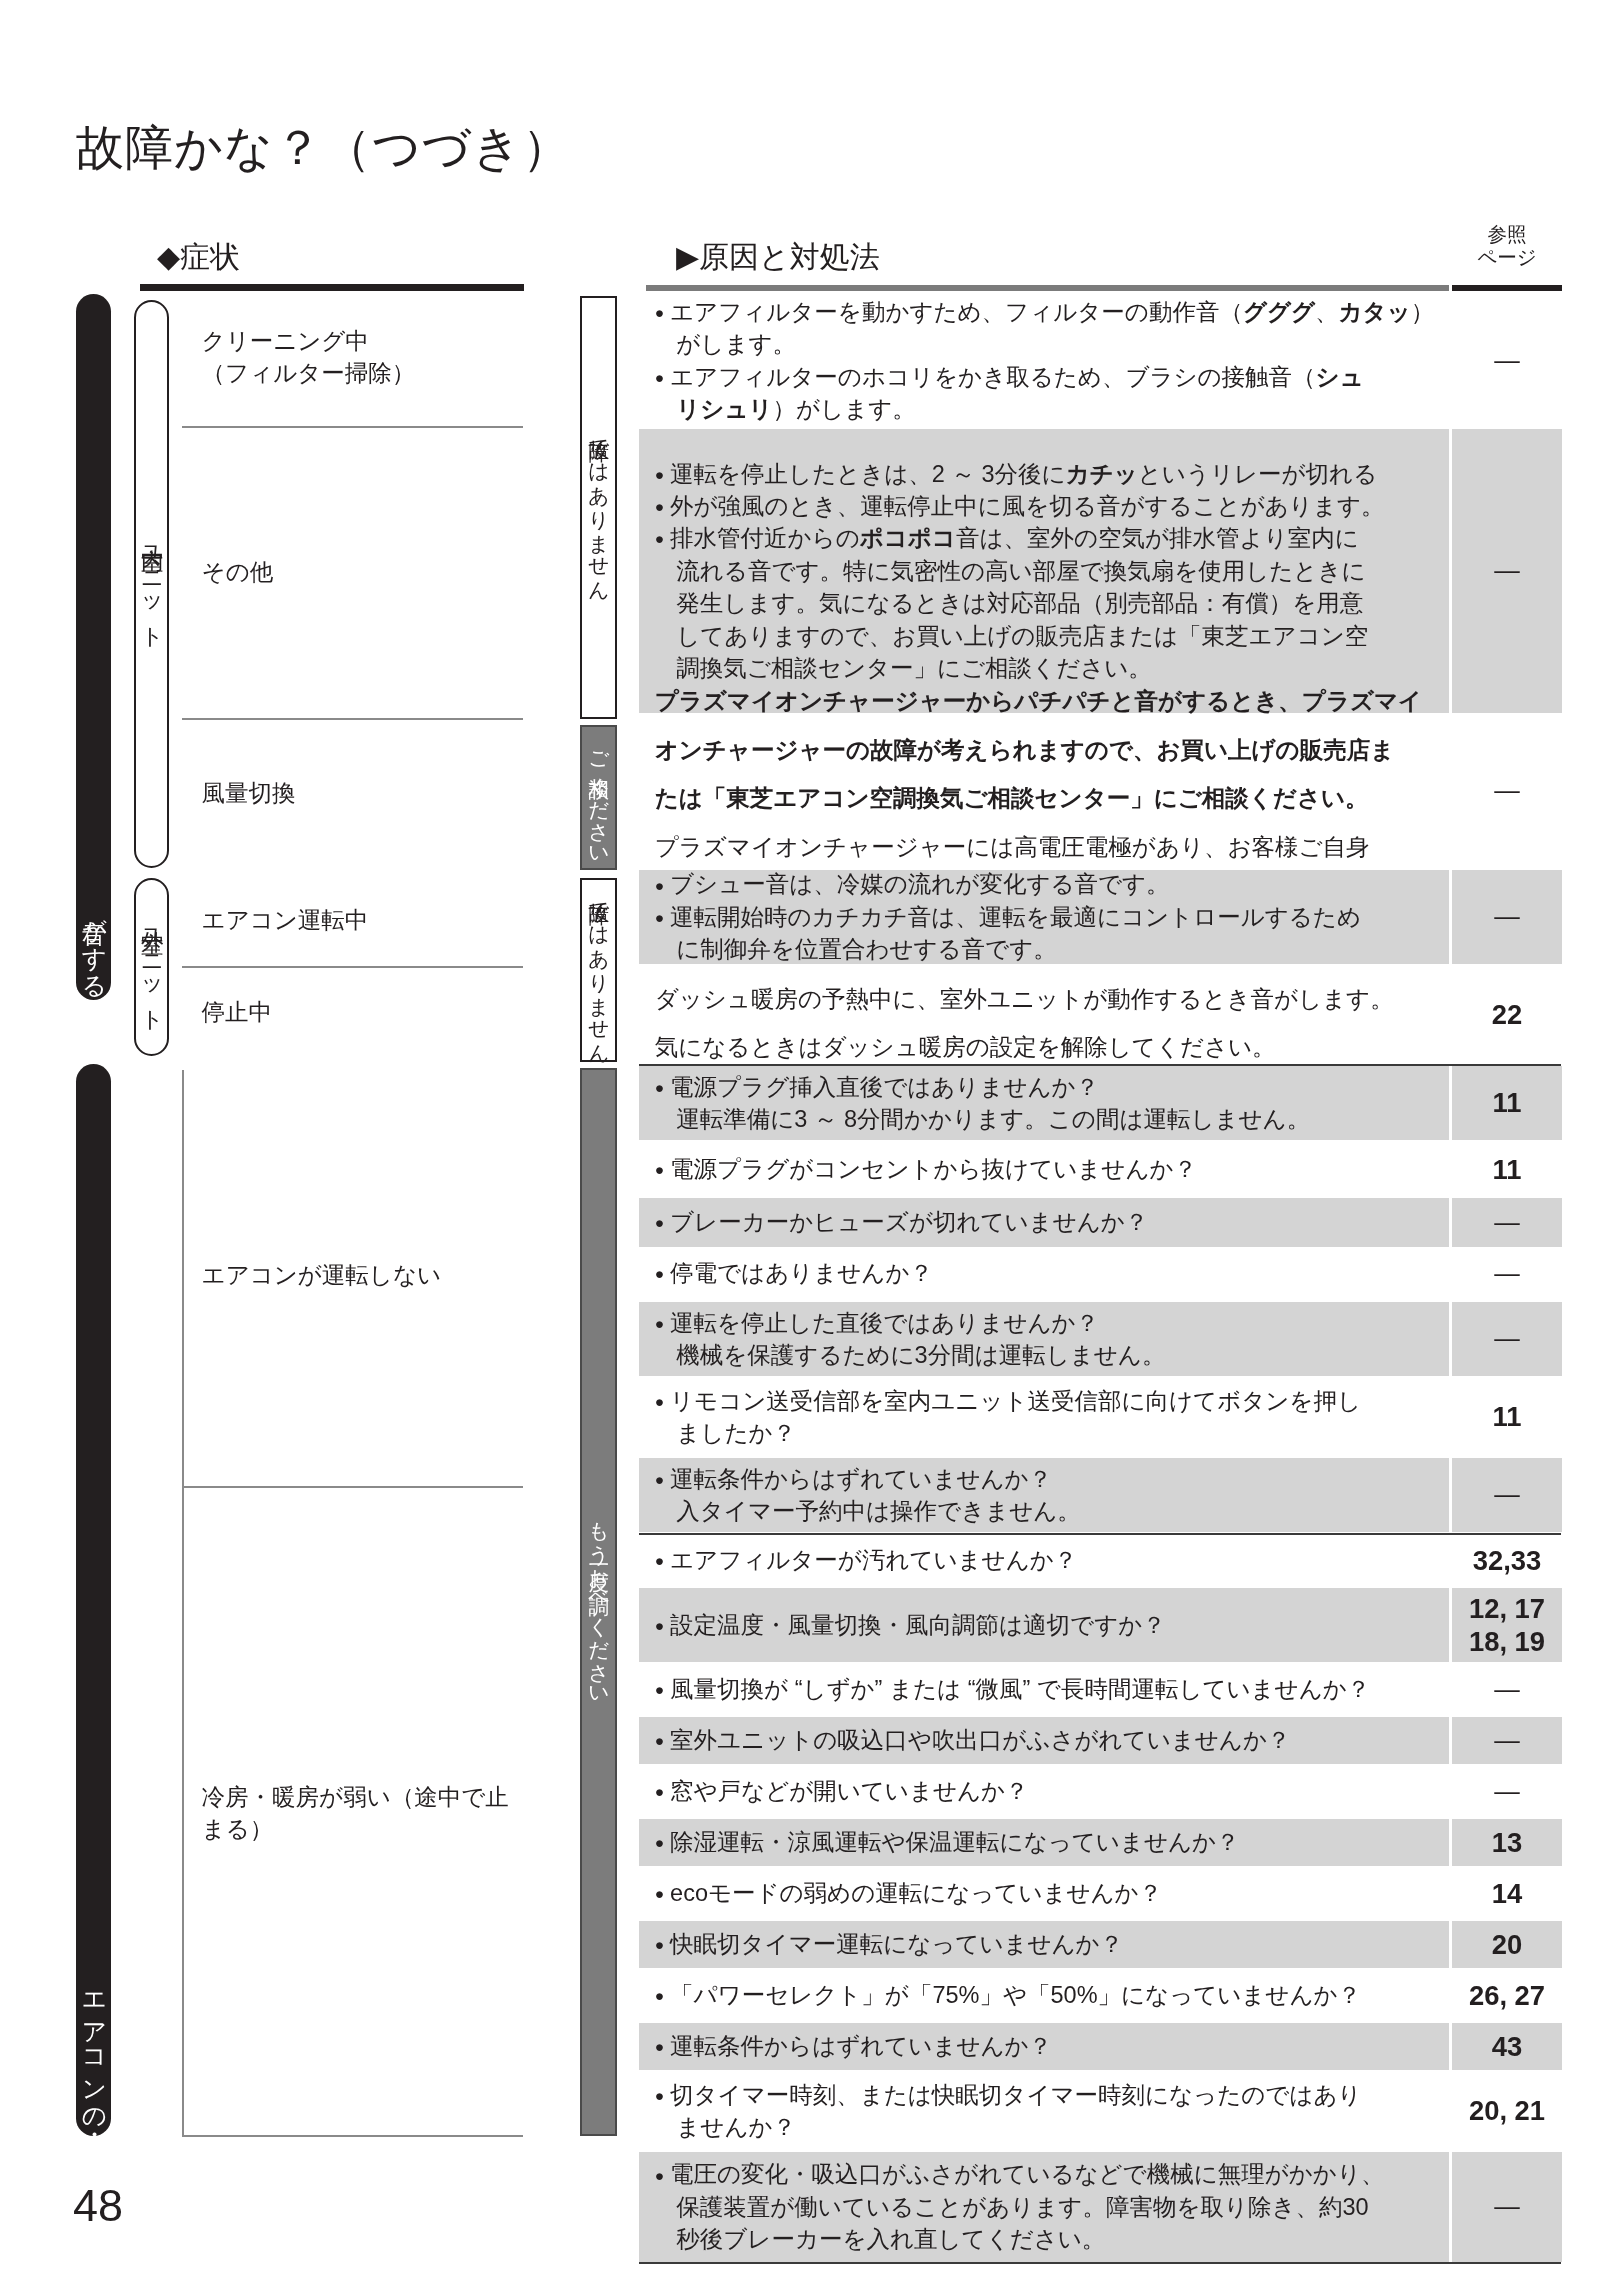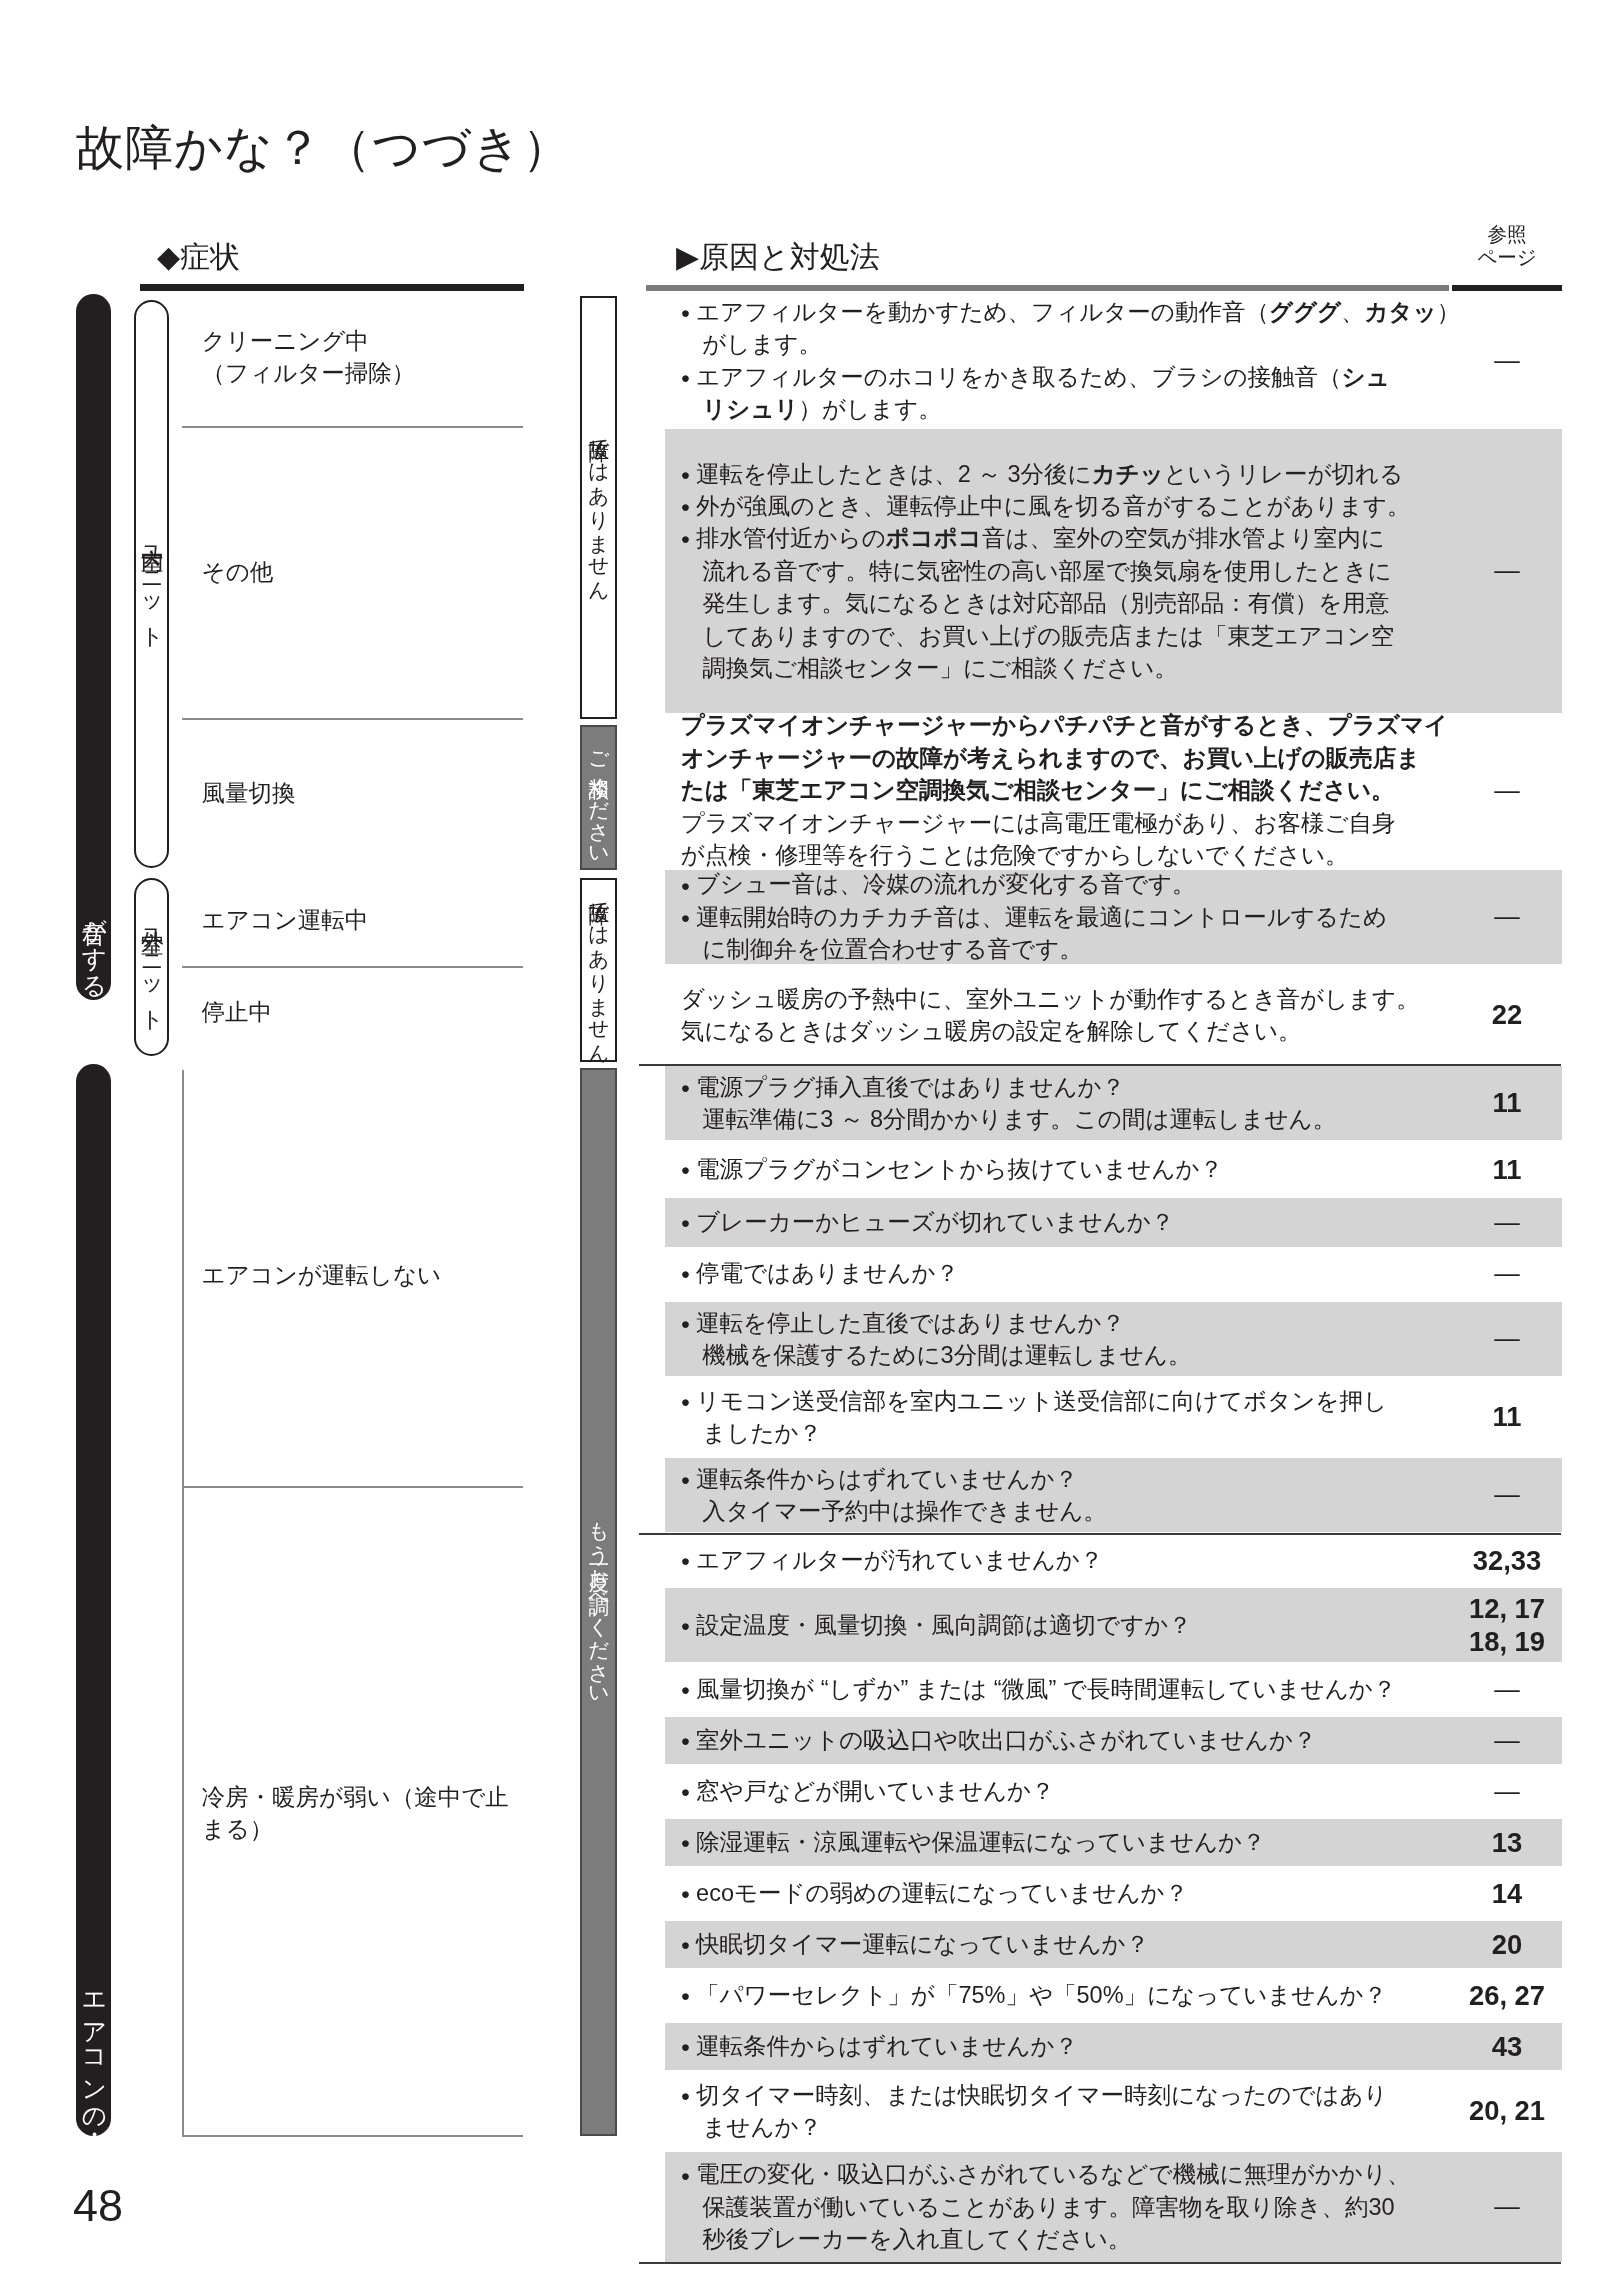--- a/index.html
+++ b/index.html
@@ -148,33 +148,33 @@
   }
   .status-tab.filled {
     background: #7c7c7c;
     border: 2px solid #4a4a4a;
     color: #ffffff;
   }
 
   
   .cause {
     position: absolute;
-    left: 665px;
+    left: 639px;
     width: 810px;
     font-size: 23.5px;
     line-height: 1.38;
     padding: 7.8px 13.7px 7.8px 15.7px;
     display: flex;
     align-items: center;
   }
   .cause.shaded { background: #d4d4d4; }
   .cause .inner { width: 100%; }
   .cause p { margin: 0; text-indent: -21.6px; padding-left: 21.6px; }
   .cause p.noindent { text-indent: 0; padding-left: 21.6px; }
-  .cause p.plain { text-indent: 0; padding-left: 0; }
+  .cause p.plain { text-indent: 0; padding-left: 0; margin-top: 16px; }
   .bullet::before { content: "\25CF"; font-size: 15.7px; margin-right: 5.9px; vertical-align: 0.12em; }
   .bold { font-weight: bold; }
 
   
   .ref {
     position: absolute;
     left: 1452px;
     width: 110px;
     display: flex;
     align-items: center;

